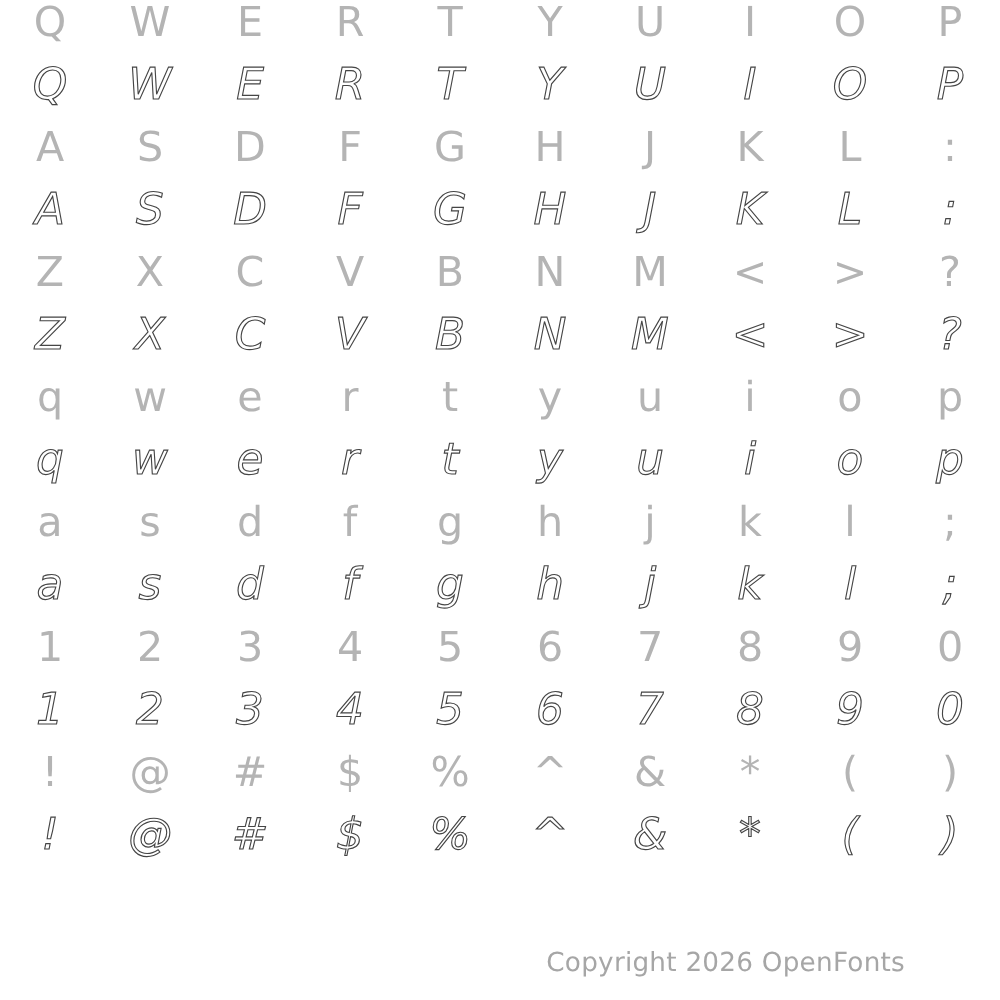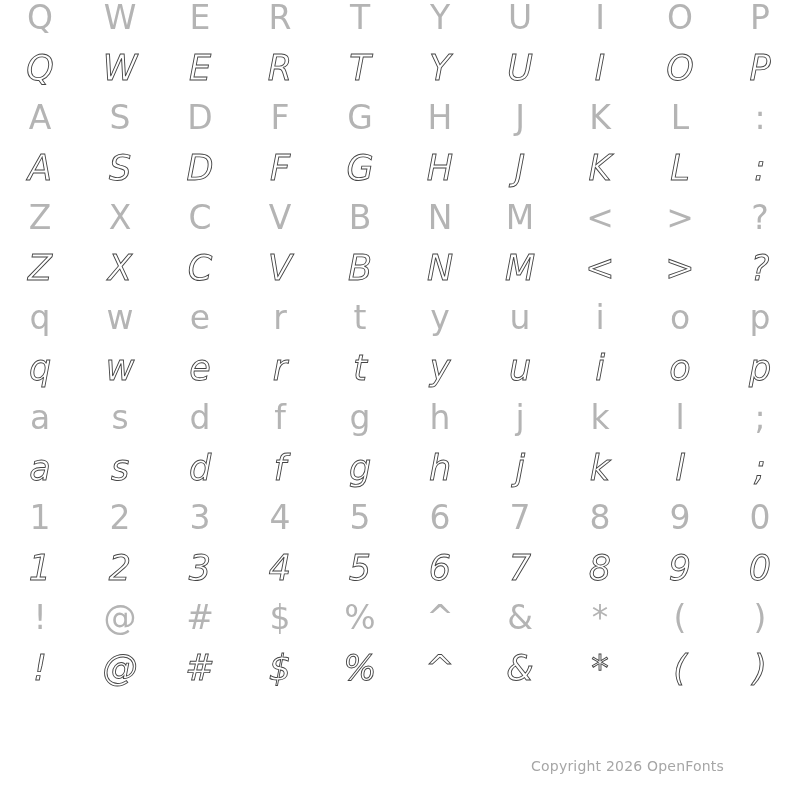--- a/index.html
+++ b/index.html
@@ -43,21 +43,21 @@
     font-size: 35px;
     color: var(--thin-stroke, #454545);
     -webkit-text-fill-color: transparent;
     -webkit-text-stroke: 0.9px var(--thin-stroke, #454545);
   }
   .footer-copyright {
     position: absolute;
     top: 758px;
     right: 76px;
     font-family: "DejaVu Sans", sans-serif;
-    font-size: 14px;
+    font-size: 21px;
     letter-spacing: 0.2px;
     color: var(--footer-gray, #a6a6a6);
     white-space: nowrap;
   }
 </style>
 </head>
 <body style="background: rgb(255, 255, 255);">
 
 <div class="page">
   <div class="glyph-grid" id="glyph-grid">

